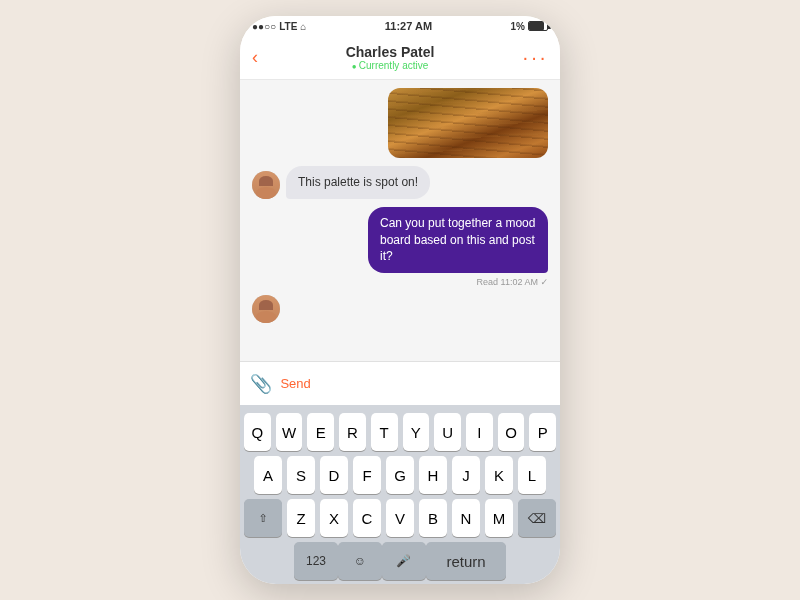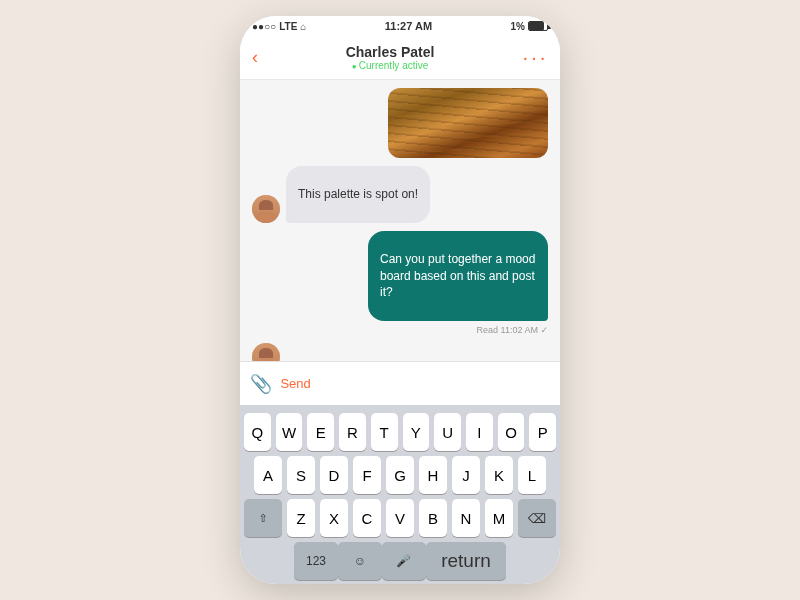--- a/index.html
+++ b/index.html
@@ -130,32 +130,32 @@
     .avatar-face::after {
       content: '';
       position: absolute;
       bottom: 0; left: 4px;
       width: 20px; height: 12px;
       background: #c8845a;
       border-radius: 50% 50% 0 0;
     }
     .bubble {
       max-width: 180px;
-      padding: 20px 12px;
+      padding: 8px 12px;
       border-radius: 16px;
       font-size: 12px;
       line-height: 1.4;
       color: #333;
     }
     .bubble.received {
       background: #e5e5ea;
       border-bottom-left-radius: 4px;
     }
     .bubble.sent {
-      background: #0f766e;
+      background: #4c1d95;
       color: #fff;
       border-bottom-right-radius: 4px;
     }
     .read-receipt {
       text-align: right;
       font-size: 9px;
       color: #999;
       margin-top: -4px;
     }
     
@@ -220,21 +220,21 @@
     .key.delete { min-width: 36px; max-width: 38px; font-size: 13px; }
     .key.wide { max-width: 44px; min-width: 40px; font-size: 12px; }
     .key.space-key {
       flex: 1;
       max-width: 200px;
       font-size: 14px;
     }
     .key.return-key {
       max-width: 80px;
       min-width: 70px;
-      font-size: 19px;
+      font-size: 15px;
     }
     .kb-bottom {
       display: flex;
       justify-content: center;
       align-items: center;
     }
   </style>
 </head>
 <body>
 

